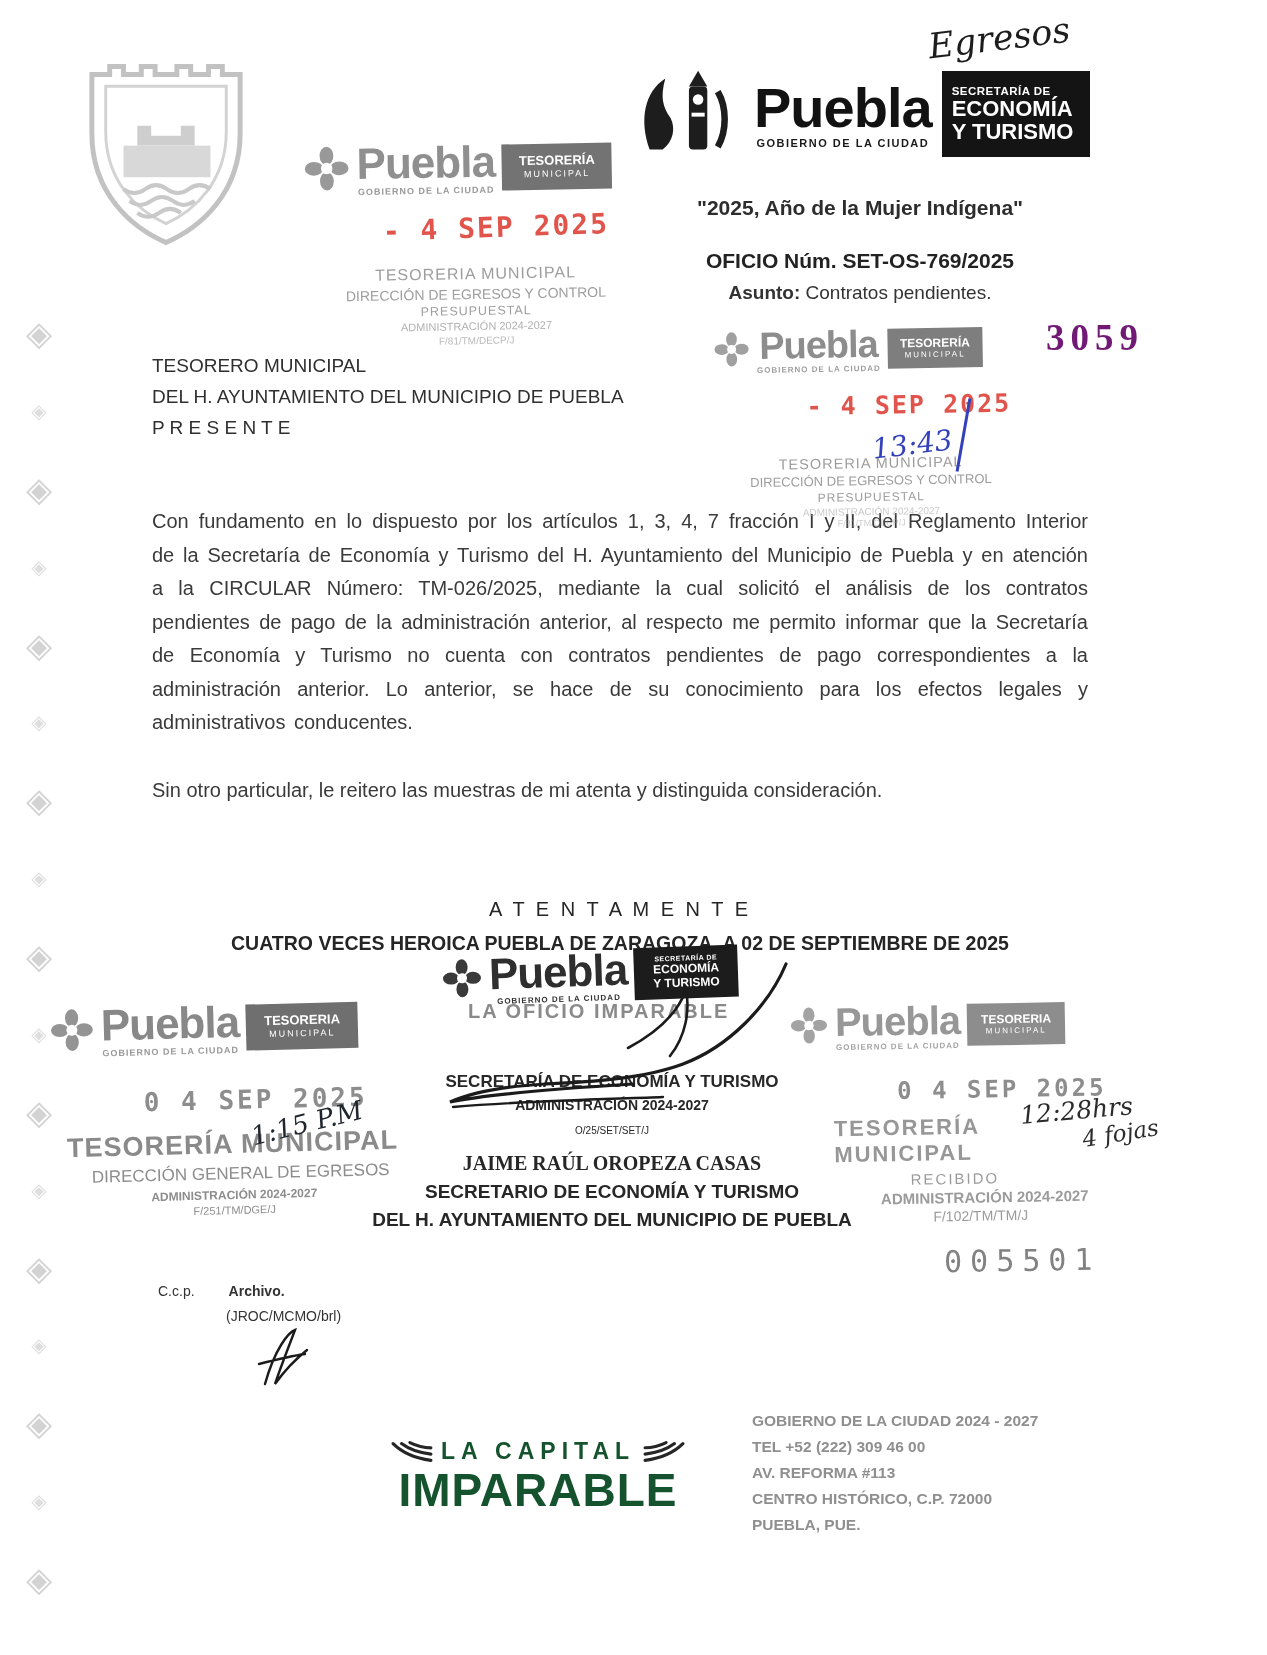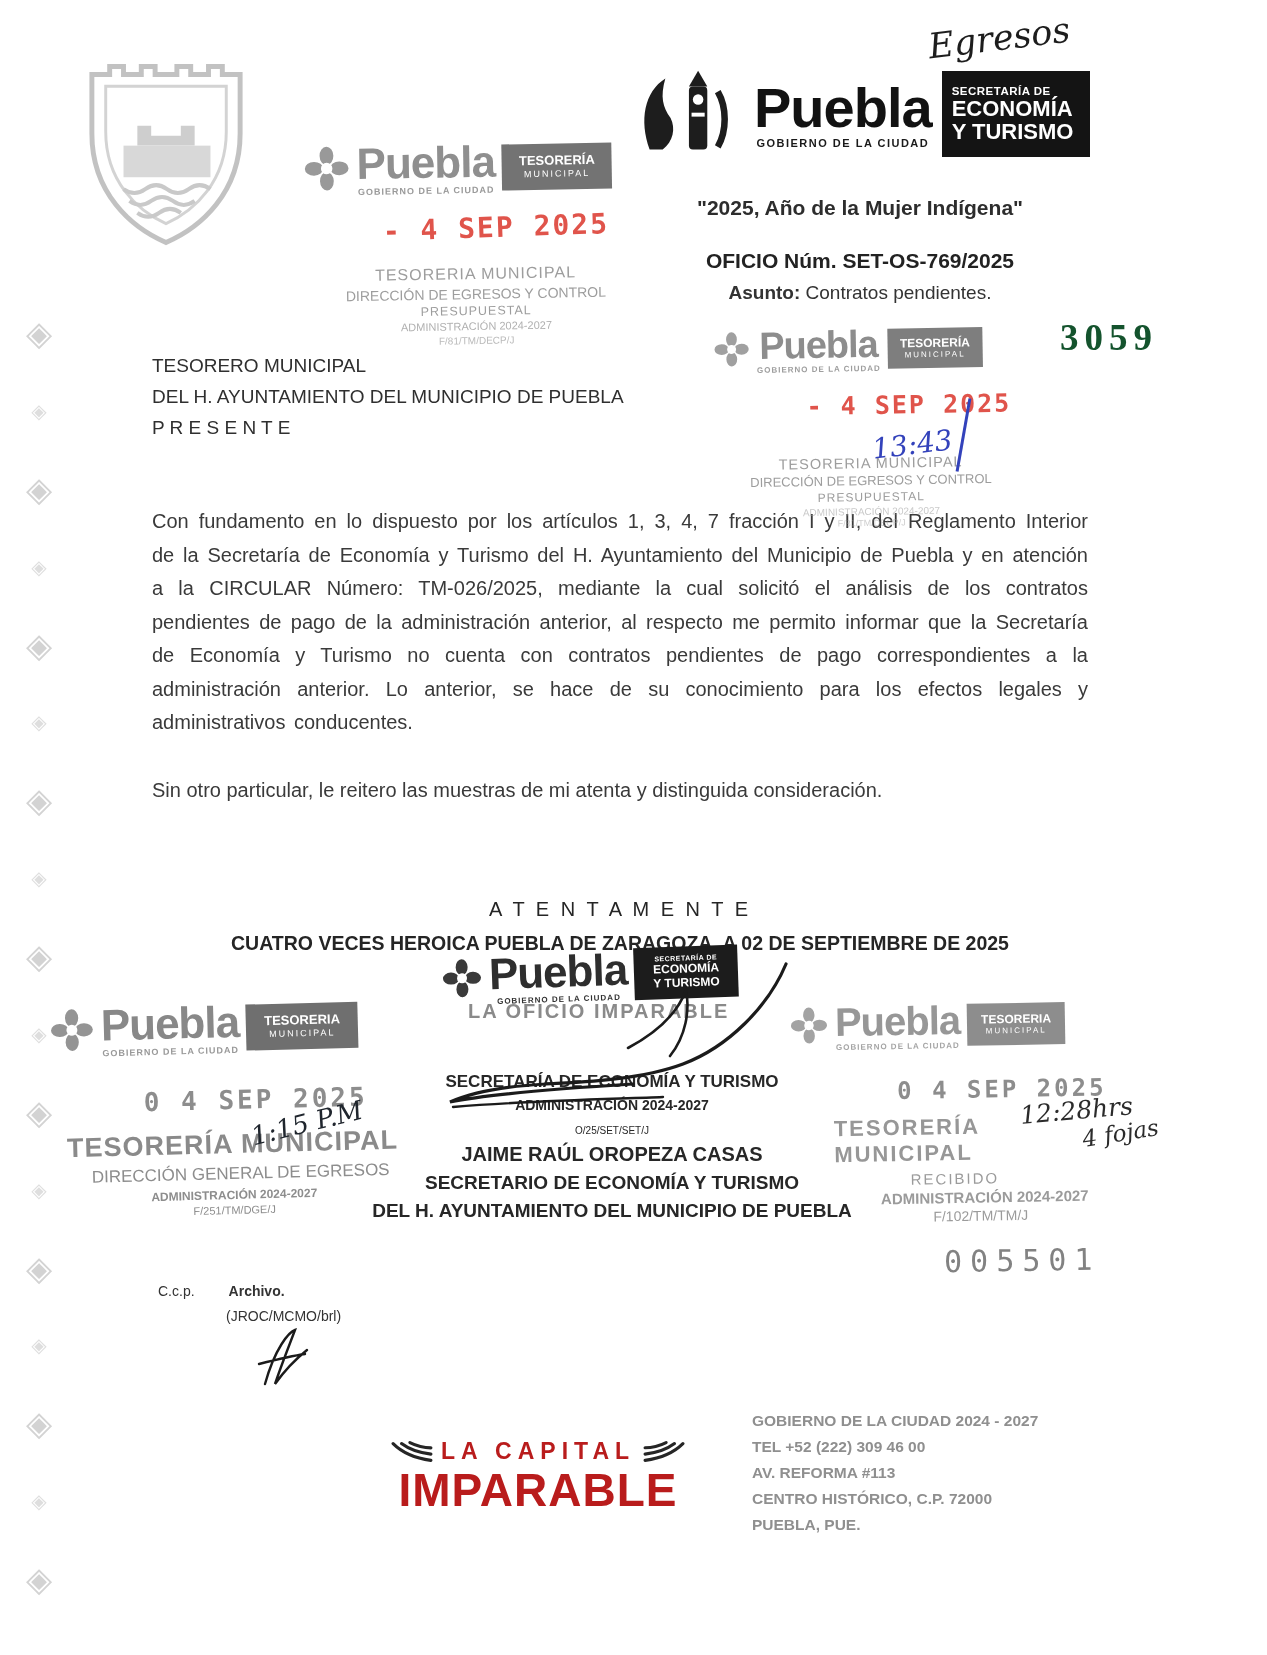--- a/index.html
+++ b/index.html
@@ -49,21 +49,21 @@
   .header-word .brandword{font-size:56px;color:#121212;}
   .header-word .tagline{color:#1a1a1a;font-size:11px;letter-spacing:1.5px;}
   .header-box{background:#141414;color:#fff;width:128px;height:74px;padding:6px 10px;display:flex;flex-direction:column;justify-content:center;line-height:1.05;}
   .header-box .s{font-size:11.5px;font-weight:bold;letter-spacing:.5px;}
   .header-box .m{font-size:22px;font-weight:800;}
   
   .slogan{position:absolute;left:640px;top:196px;width:440px;text-align:center;font-size:21px;font-weight:bold;color:#2d2d2d;}
   .oficio{position:absolute;left:640px;top:249px;width:440px;text-align:center;font-size:21px;font-weight:bold;color:#222;}
   .asunto{position:absolute;left:640px;top:282px;width:440px;text-align:center;font-size:19px;color:#333;}
   .asunto b{font-weight:bold;}
-  .red-folio{position:absolute;left:1046px;top:316px;font-family:"Liberation Serif",serif;font-size:37px;font-weight:bold;color:#14532d;letter-spacing:6px;margin-left:14px;}
+  .red-folio{position:absolute;left:1046px;top:316px;font-family:"Liberation Serif",serif;font-size:37px;font-weight:bold;color:#701a75;letter-spacing:6px;}
   
   .stamp-mid{left:715px;top:325px;width:310px;transform:rotate(-1deg);color:#949494;z-index:2;}
   .stamp-mid .brandword{font-size:38px;color:#8d8d8d;}
   .stamp-mid .tagline{color:#9e9e9e;font-size:8px;}
   .stamp-mid .brandbox{background:#7e7e7e;width:95px;height:40px;}
   .stamp-mid .brandbox .b1{font-size:12px;font-weight:bold;}
   .stamp-mid .brandbox .b2{font-size:8px;letter-spacing:2px;}
   .stamp-mid .reddate{font-size:25px;margin:18px 0 0 92px;}
   .stamp-mid .stamplines{margin-top:34px;}
   .stamp-mid .l0{font-size:14.5px;letter-spacing:1px;}
@@ -98,21 +98,21 @@
   .stamp-center .tagline{color:#333;font-size:8px;}
   .stamp-center .brandbox{background:#1c1c1c;width:104px;height:52px;}
   .stamp-center .brandbox .s{font-size:7px;font-weight:bold;letter-spacing:.5px;}
   .stamp-center .brandbox .m{font-size:12px;font-weight:800;}
   
   .sig-main{position:absolute;left:428px;top:952px;width:382px;height:192px;z-index:5;}
   .sig-block{position:absolute;left:352px;top:1072px;width:520px;text-align:center;color:#272727;z-index:4;}
   .sig-block .dept{font-size:17px;font-weight:bold;}
   .sig-block .admin{font-size:14px;font-weight:bold;margin-top:5px;}
   .sig-block .ref{font-size:10px;margin-top:12px;}
-  .sig-block .name{font-size:20px;font-weight:bold;margin-top:7px;}
+  .sig-block .name{font-size:20px;font-weight:bold;margin-top:16px;font-family:Liberation Serif, serif;}
   .sig-block .title{font-size:19px;font-weight:bold;margin-top:6px;}
   .sig-block .org{font-size:19px;font-weight:bold;margin-top:6px;white-space:nowrap;}
   
   .stamp-bl{left:52px;top:1000px;width:360px;transform:rotate(-1.5deg);color:#8d8d8d;z-index:2;}
   .stamp-bl .brandword{font-size:44px;color:#888;}
   .stamp-bl .tagline{color:#999;}
   .stamp-bl .brandbox{background:#6f6f6f;width:112px;height:46px;}
   .stamp-bl .brandbox .b1{font-size:13px;font-weight:bold;}
   .stamp-bl .brandbox .b2{font-size:9px;letter-spacing:2px;}
   .stamp-bl .graydate{font-size:26px;margin:30px 0 0 92px;}
@@ -133,21 +133,21 @@
   .stamp-br .admin{font-size:15px;font-weight:bold;margin:2px 0 0 88px;}
   .stamp-br .ref{font-size:14px;margin:2px 0 0 140px;}
   .stamp-br .folio{font-family:"DejaVu Sans Mono",monospace;font-size:30px;color:#828282;letter-spacing:8px;margin:20px 0 0 150px;}
   
   .cc{position:absolute;left:158px;top:1283px;font-size:14px;color:#333;z-index:2;}
   .cc .r1{display:flex;gap:34px;}
   .cc .dest{font-weight:bold;}
   .cc .ref{margin:9px 0 0 68px;}
   .sig-initials{position:absolute;left:245px;top:1318px;width:72px;height:78px;z-index:5;}
   
-  .footer-logo{position:absolute;left:388px;top:1438px;width:300px;text-align:center;color:#b91c1c;}
+  .footer-logo{position:absolute;left:388px;top:1438px;width:300px;text-align:center;color:#14532d;}
   .footer-logo .cap-row{display:flex;align-items:center;justify-content:center;gap:8px;}
   .footer-logo .cap{font-size:23px;font-weight:bold;letter-spacing:6px;}
   .footer-logo .imp{font-size:46px;font-weight:800;letter-spacing:1px;margin-top:-2px;}
   .wing{width:42px;height:26px;}
   .wing.right{transform:scaleX(-1);}
   .footer-info{position:absolute;left:752px;top:1408px;font-size:15.5px;font-weight:bold;line-height:26px;color:#8f8f8f;}
 </style>
 </head>
 <body>
 

